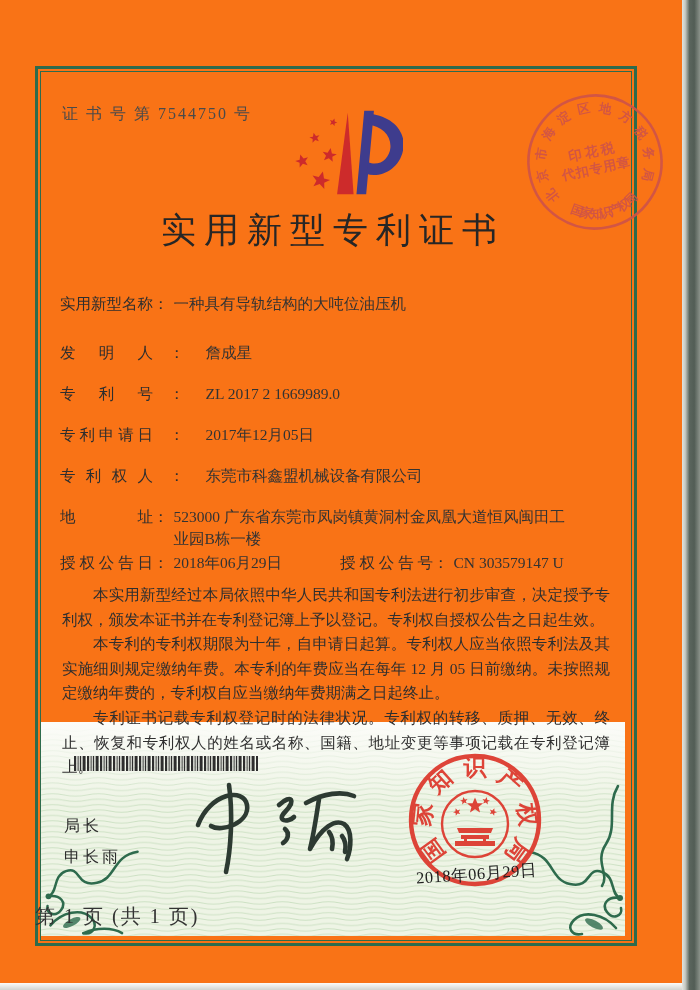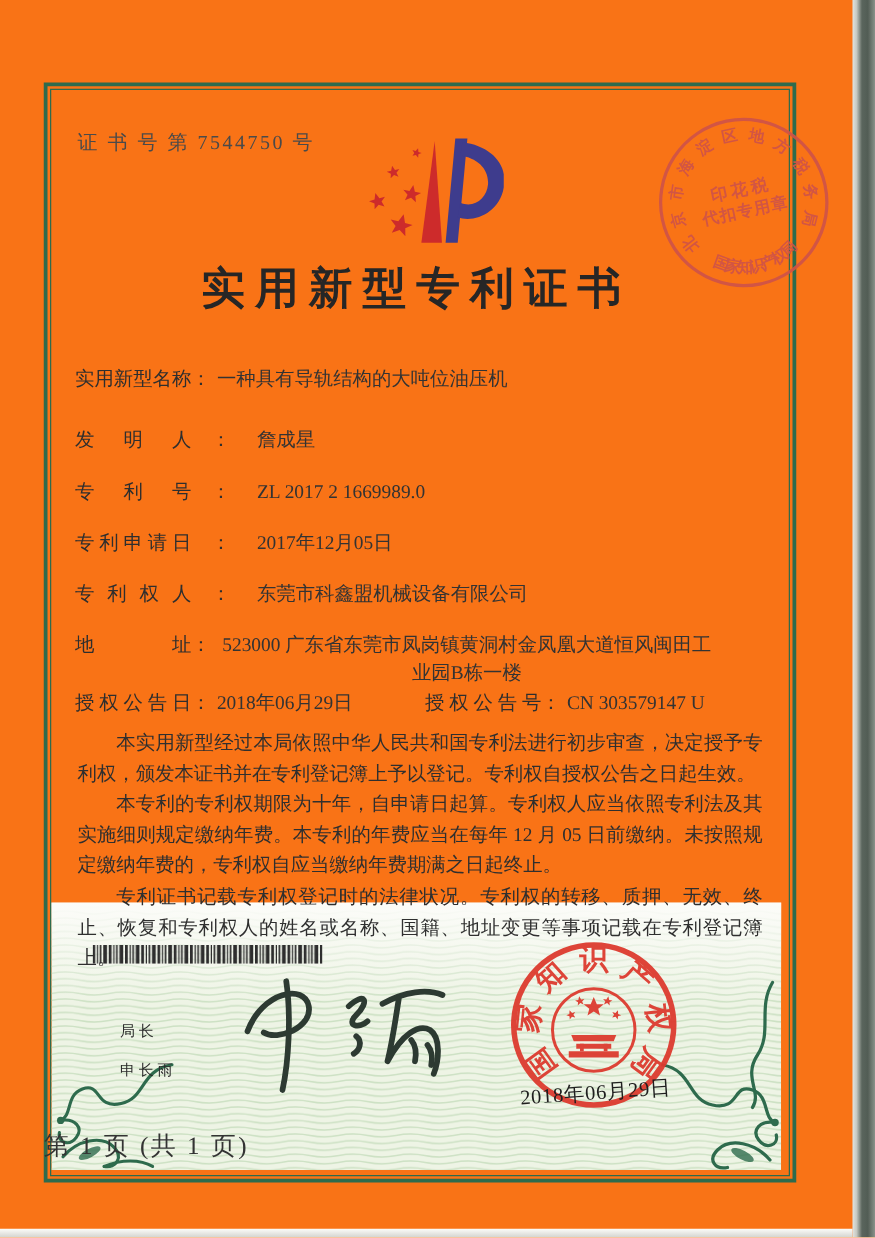--- a/index.html
+++ b/index.html
@@ -27,41 +27,41 @@
   .orn-right{left:520px;top:782px;width:108px;height:156px;transform:scaleX(-1);}
 
   .cert-no{position:absolute;left:62px;top:104px;z-index:5;font-size:16px;letter-spacing:2px;color:#4a4a4a;}
 
   .logo{position:absolute;left:277px;top:100px;width:126px;height:104px;z-index:5;}
 
   .tax-stamp{position:absolute;left:525px;top:92px;width:140px;height:140px;z-index:8;
              transform:rotate(-12deg);opacity:.92;}
 
   .title{position:absolute;left:35px;top:207px;width:596px;margin:0;z-index:5;text-align:center;
-         font-size:35px;font-weight:700;letter-spacing:8px;color:#262626;}
+         font-size:35px;font-weight:400;letter-spacing:8px;color:#262626;}
 
   .fields{position:absolute;left:60px;top:293px;width:548px;z-index:5;font-size:15.5px;line-height:22px;}
   .field-row{display:flex;align-items:flex-start;}
   .mb-lg{margin-bottom:27px;} .mb-md{margin-bottom:19px;gap:16px;}
   .f-label{display:inline-block;width:93px;flex:0 0 93px;text-align:justify;text-align-last:justify;color:#2e2e2e;}
   .colon{flex:0 0 auto;color:#2e2e2e;}
-  .f-value{padding-left:5px;color:#333;text-align:center;}
+  .f-value{padding-left:5px;color:#333;}
   .addr-value{max-width:400px;}
   .grant-row{position:relative;margin-top:2px;}
   .pair{display:flex;align-items:flex-start;}
   .pair-right{position:absolute;left:280px;top:0;}
 
   .paras{position:absolute;left:62px;top:583px;width:548px;z-index:5;font-size:15.5px;
          line-height:24.6px;text-align:justify;color:#2f2f2f;}
   .paras p{margin:0;text-indent:2em;font-family:Liberation Serif, serif;}
 
   .barcode{position:absolute;left:74px;top:756px;width:184px;height:15px;z-index:5;}
 
-  .signer{position:absolute;left:96px;top:810px;z-index:5;font-family:"Liberation Sans","DejaVu Sans",sans-serif;
-          font-size:12px;line-height:31px;letter-spacing:3px;color:#2b2b2b;}
+  .signer{position:absolute;left:64px;top:810px;z-index:5;font-family:"Liberation Sans","DejaVu Sans",sans-serif;
+          font-size:16px;line-height:31px;letter-spacing:3px;color:#2b2b2b;}
 
   .signature{position:absolute;left:182px;top:775px;width:178px;height:102px;z-index:5;}
 
   .seal{position:absolute;left:405px;top:750px;width:140px;height:140px;z-index:6;opacity:.95;}
   .seal-date{position:absolute;left:416px;top:862px;width:160px;z-index:7;font-size:16.5px;
              color:#1f1f1f;transform:rotate(-4deg);letter-spacing:.5px;}
 
   .footer{position:absolute;left:35px;top:903px;width:596px;z-index:5;text-align:left;
           font-size:20px;letter-spacing:2px;color:#333;}
 </style>

